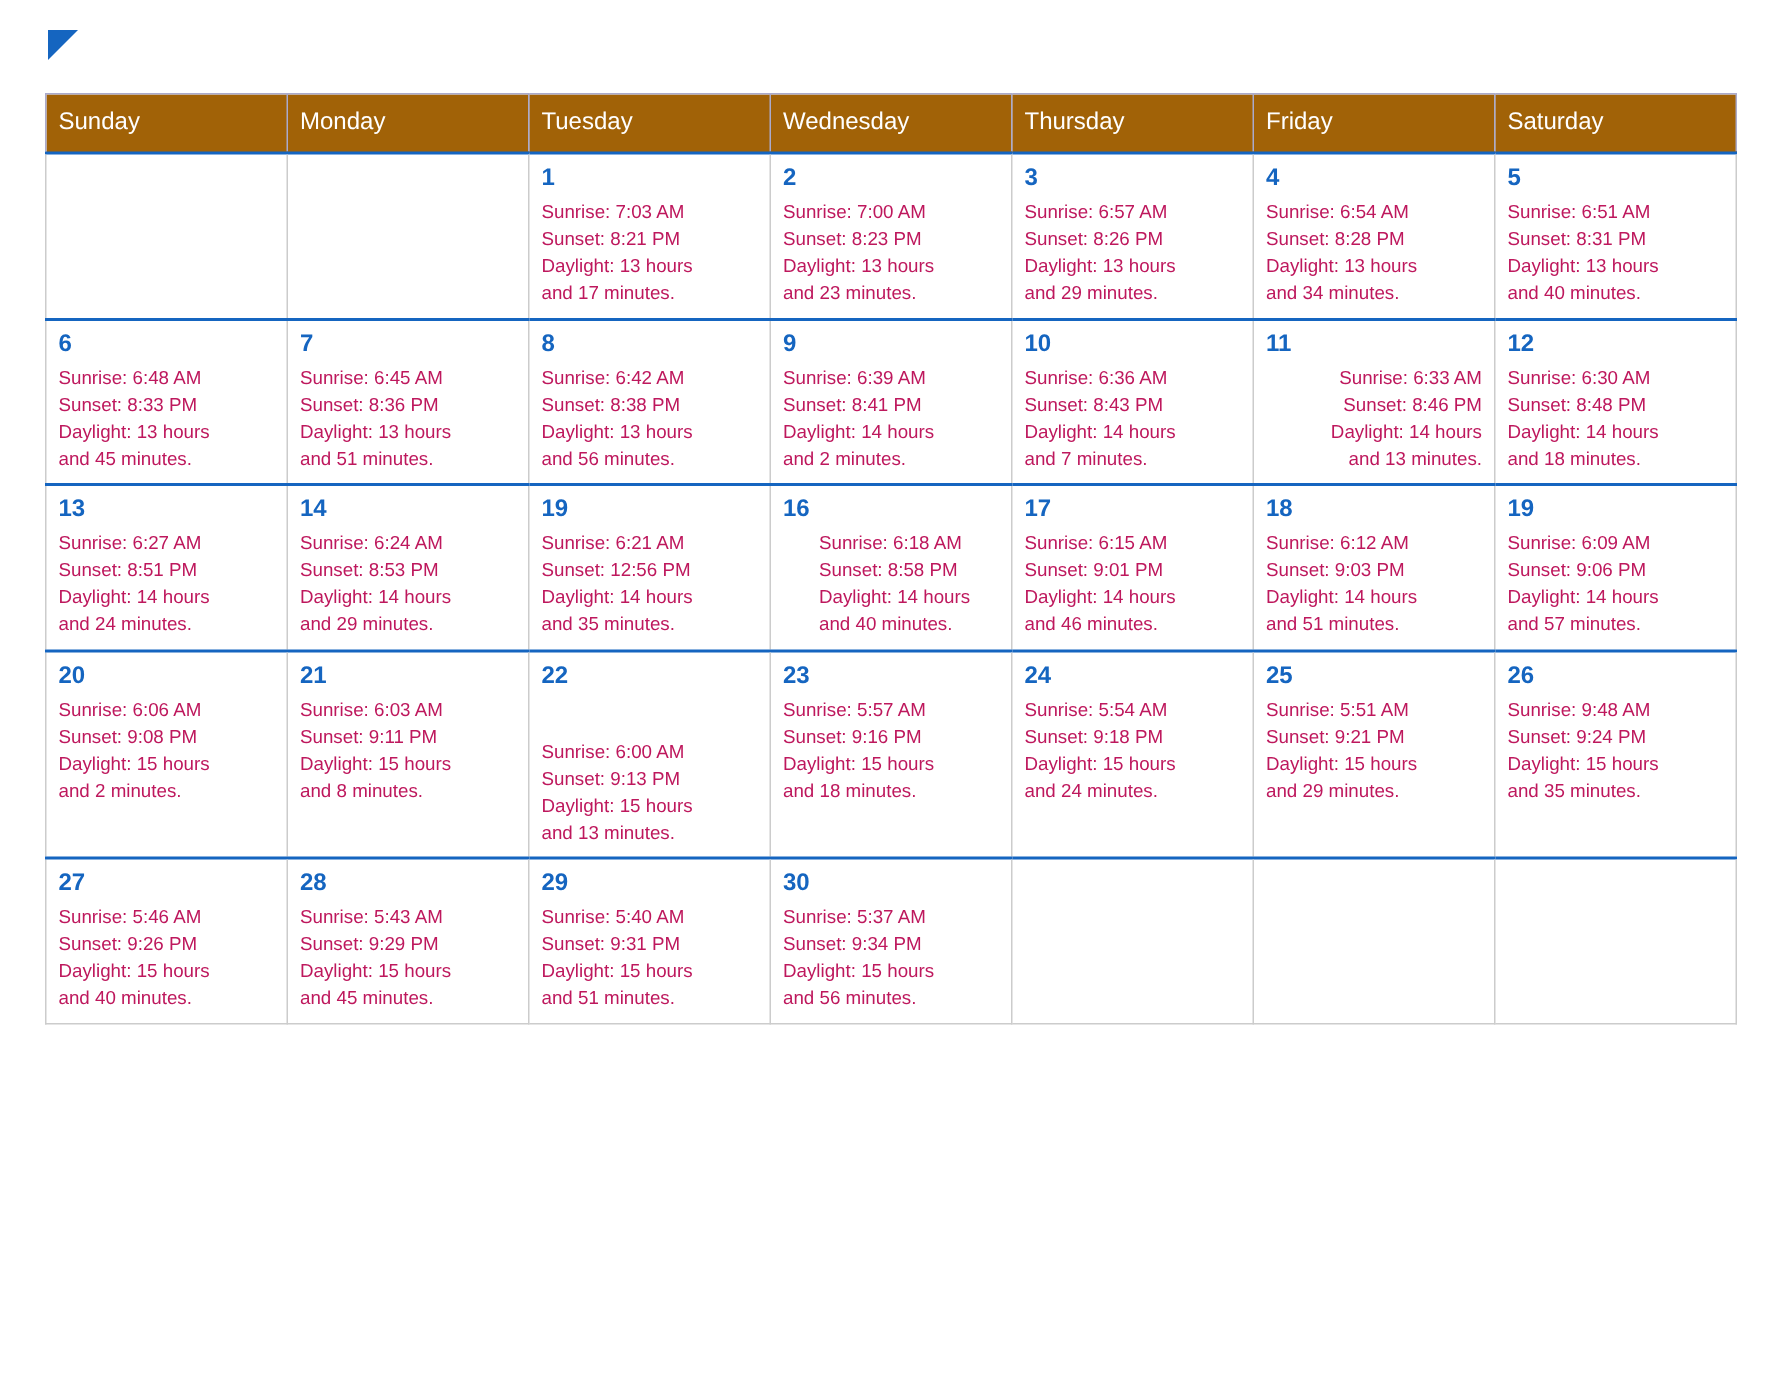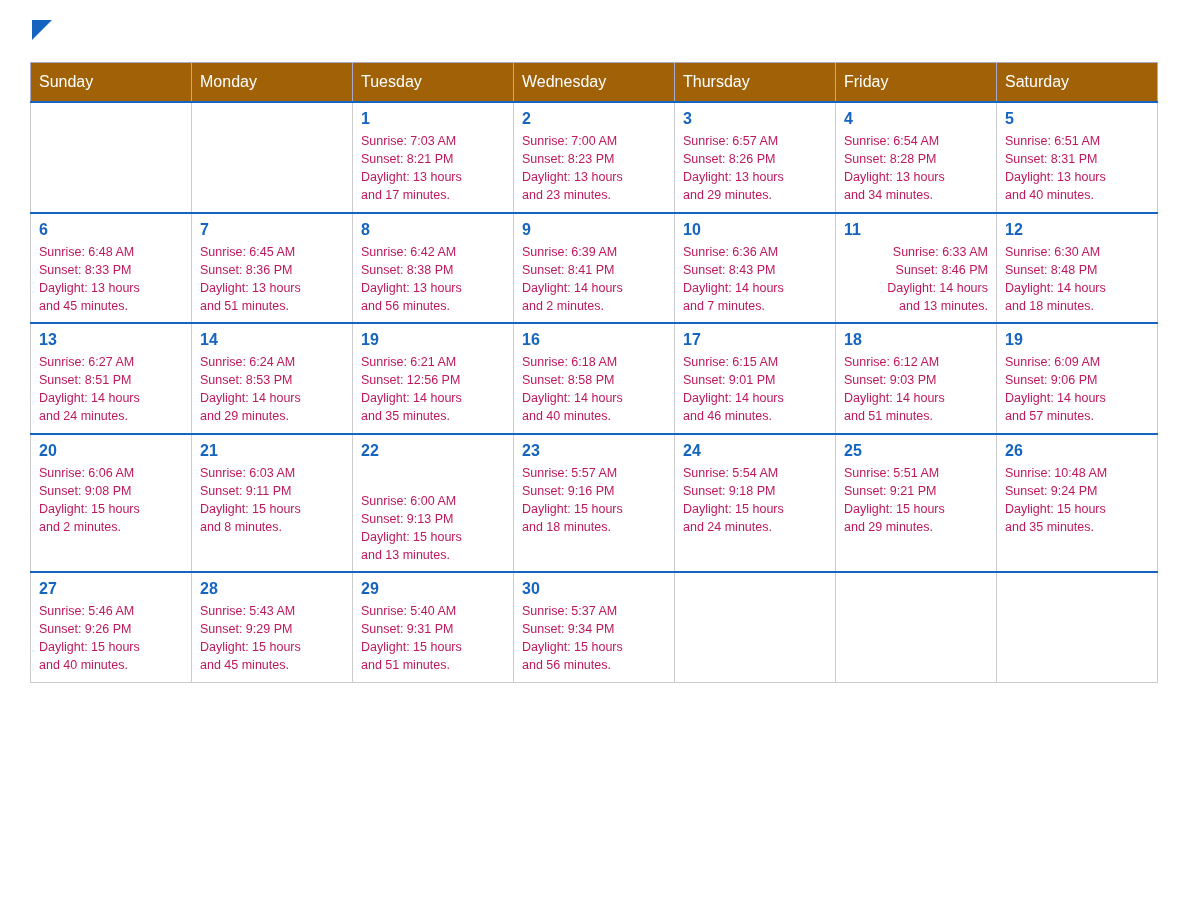--- a/index.html
+++ b/index.html
@@ -244,21 +244,21 @@
         </td>
         <td>
           <div class="day-number">19</div>
           <div class="day-info" style="white-space: pre-line;">Sunrise: 6:21 AM
 Sunset: 12:56 PM
 Daylight: 14 hours
 and 35 minutes.</div>
         </td>
         <td>
           <div class="day-number">16</div>
-          <div class="day-info" style="white-space: pre-line;">Sunrise: 6:18 AM
+          <div class="day-info" style="white-space: pre-line; margin-left: 24px;">Sunrise: 6:18 AM
 Sunset: 8:58 PM
 Daylight: 14 hours
 and 40 minutes.</div>
         </td>
         <td>
           <div class="day-number">17</div>
           <div class="day-info" style="white-space: pre-line;">Sunrise: 6:15 AM
 Sunset: 9:01 PM
 Daylight: 14 hours
 and 46 minutes.</div>
@@ -316,21 +316,21 @@
         </td>
         <td>
           <div class="day-number">25</div>
           <div class="day-info" style="white-space: pre-line;">Sunrise: 5:51 AM
 Sunset: 9:21 PM
 Daylight: 15 hours
 and 29 minutes.</div>
         </td>
         <td>
           <div class="day-number">26</div>
-          <div class="day-info" style="white-space: pre-line;">Sunrise: 10:48 AM
+          <div class="day-info" style="white-space: pre-line;">Sunrise: 9:48 AM
 Sunset: 9:24 PM
 Daylight: 15 hours
 and 35 minutes.</div>
         </td>
       </tr>
       <tr>
         <td>
           <div class="day-number">27</div>
           <div class="day-info" style="white-space: pre-line;">Sunrise: 5:46 AM
 Sunset: 9:26 PM

